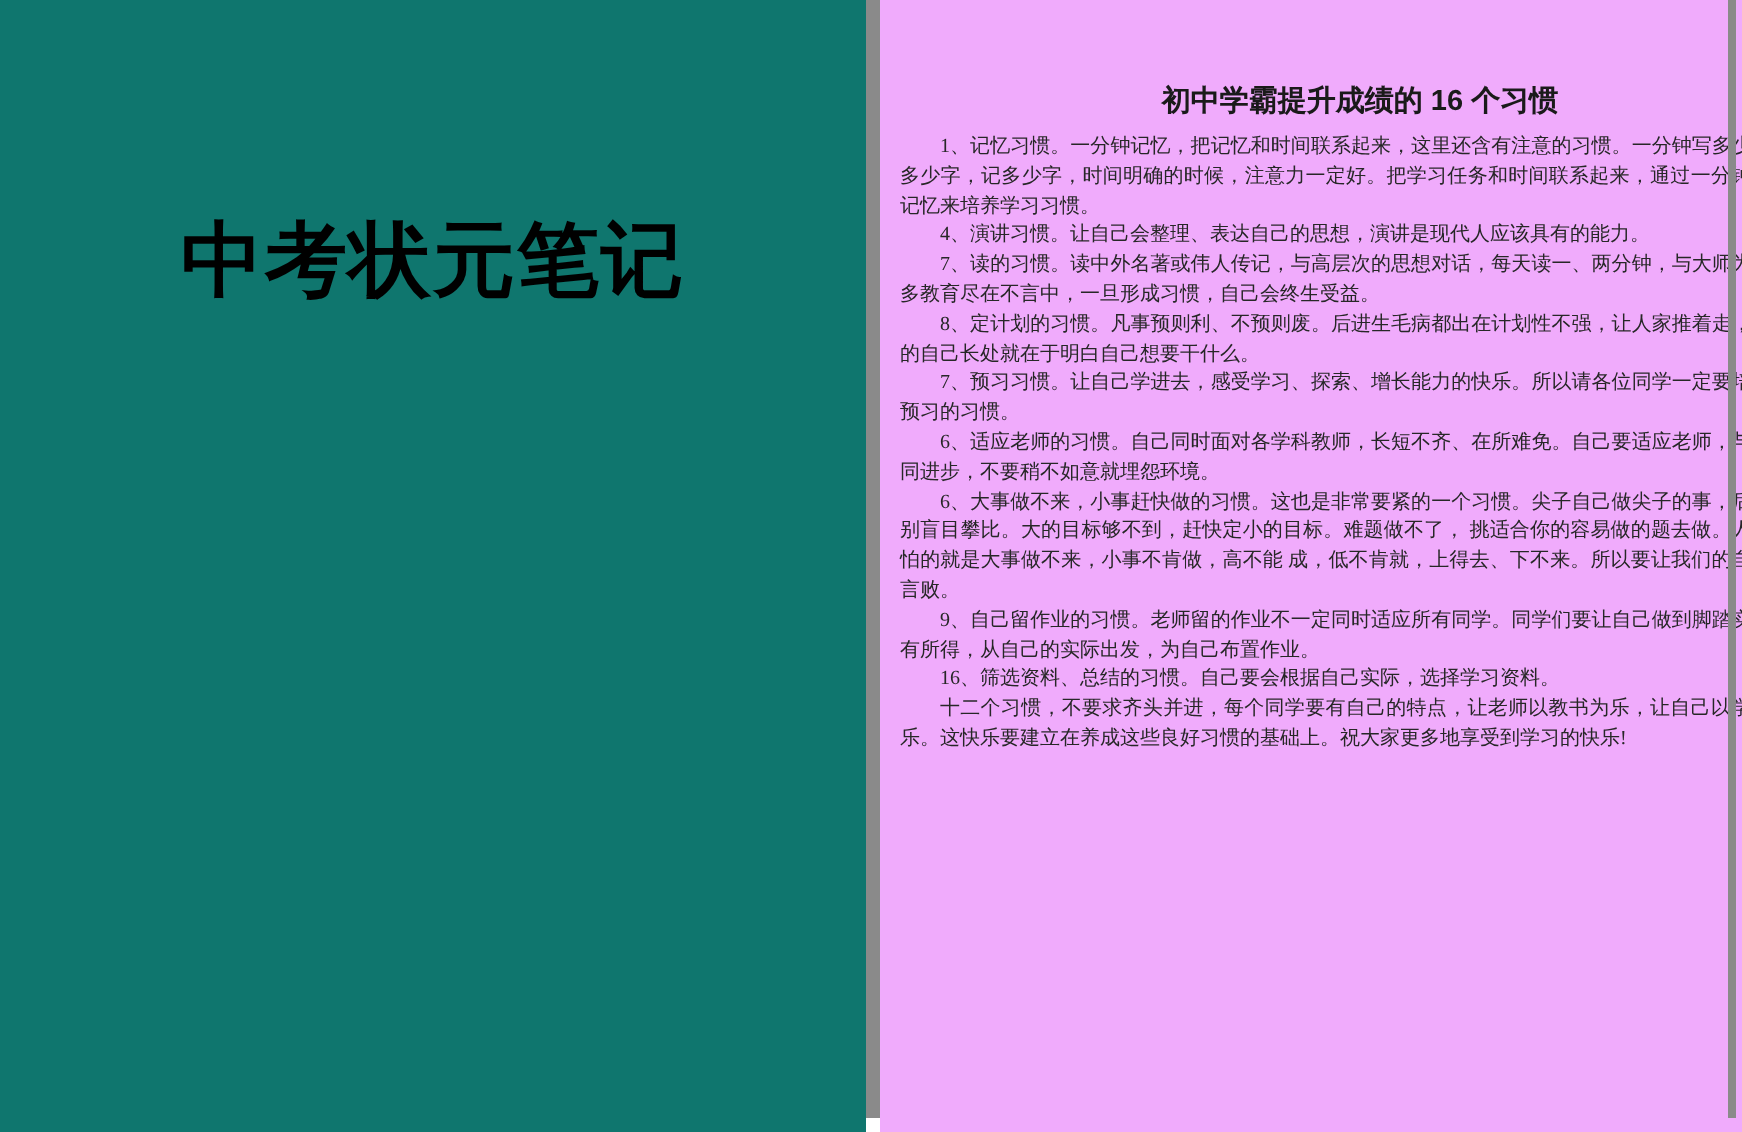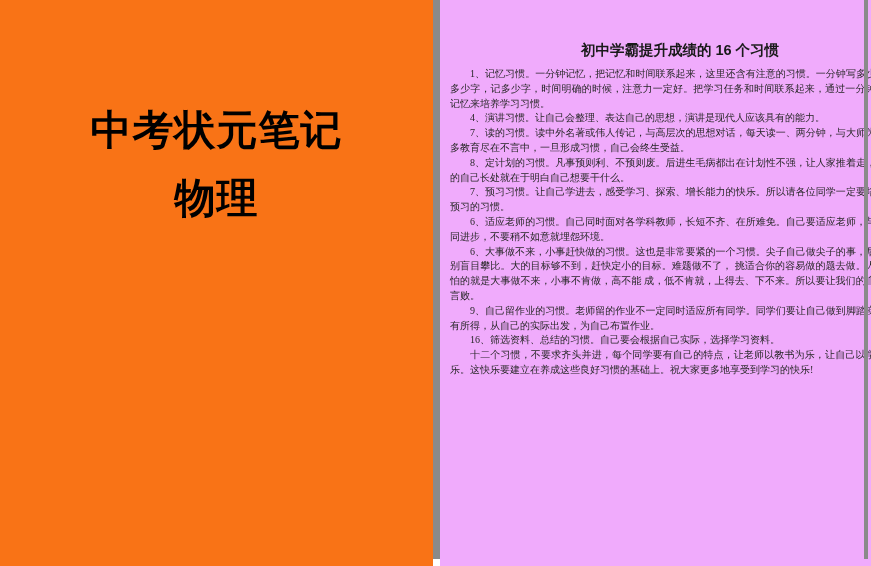--- a/index.html
+++ b/index.html
@@ -13,21 +13,21 @@
     position: relative;
     overflow: hidden;
     font-family: "Liberation Serif", "DejaVu Serif", serif;
   }
   .page-left {
     position: absolute;
     left: 0;
     top: 0;
     width: 433px;
     height: 566px;
-    background: #f97316;
+    background: #0f766e;
   }
   .cover-title {
     margin-top: 96px;
     text-align: center;
     font-family: "Liberation Sans", "DejaVu Sans", sans-serif;
     font-weight: bold;
     font-size: 41px;
     line-height: 68px;
     color: #000000;
     letter-spacing: 1px;
@@ -75,21 +75,20 @@
     padding: 0;
     text-indent: 2em;
   }
 </style>
 </head>
 <body>
 
 <div class="page-left">
   <div class="cover-title">
     <div>中考状元笔记</div>
-    <div>物理</div>
   </div>
 </div>
 
 <div class="page-gap" style="background: rgb(138, 138, 138);"></div>
 
 <div class="page-right">
   <h1 class="doc-title">初中学霸提升成绩的 16 个习惯</h1>
   <div class="doc-body">
 
   <p>1、记忆习惯。一分钟记忆，把记忆和时间联系起来，这里还含有注意的习惯。一分钟写多少字，读多少字，记多少字，时间明确的时候，注意力一定好。把学习任务和时间联系起来，通过一分钟注意、记忆来培养学习习惯。</p>

